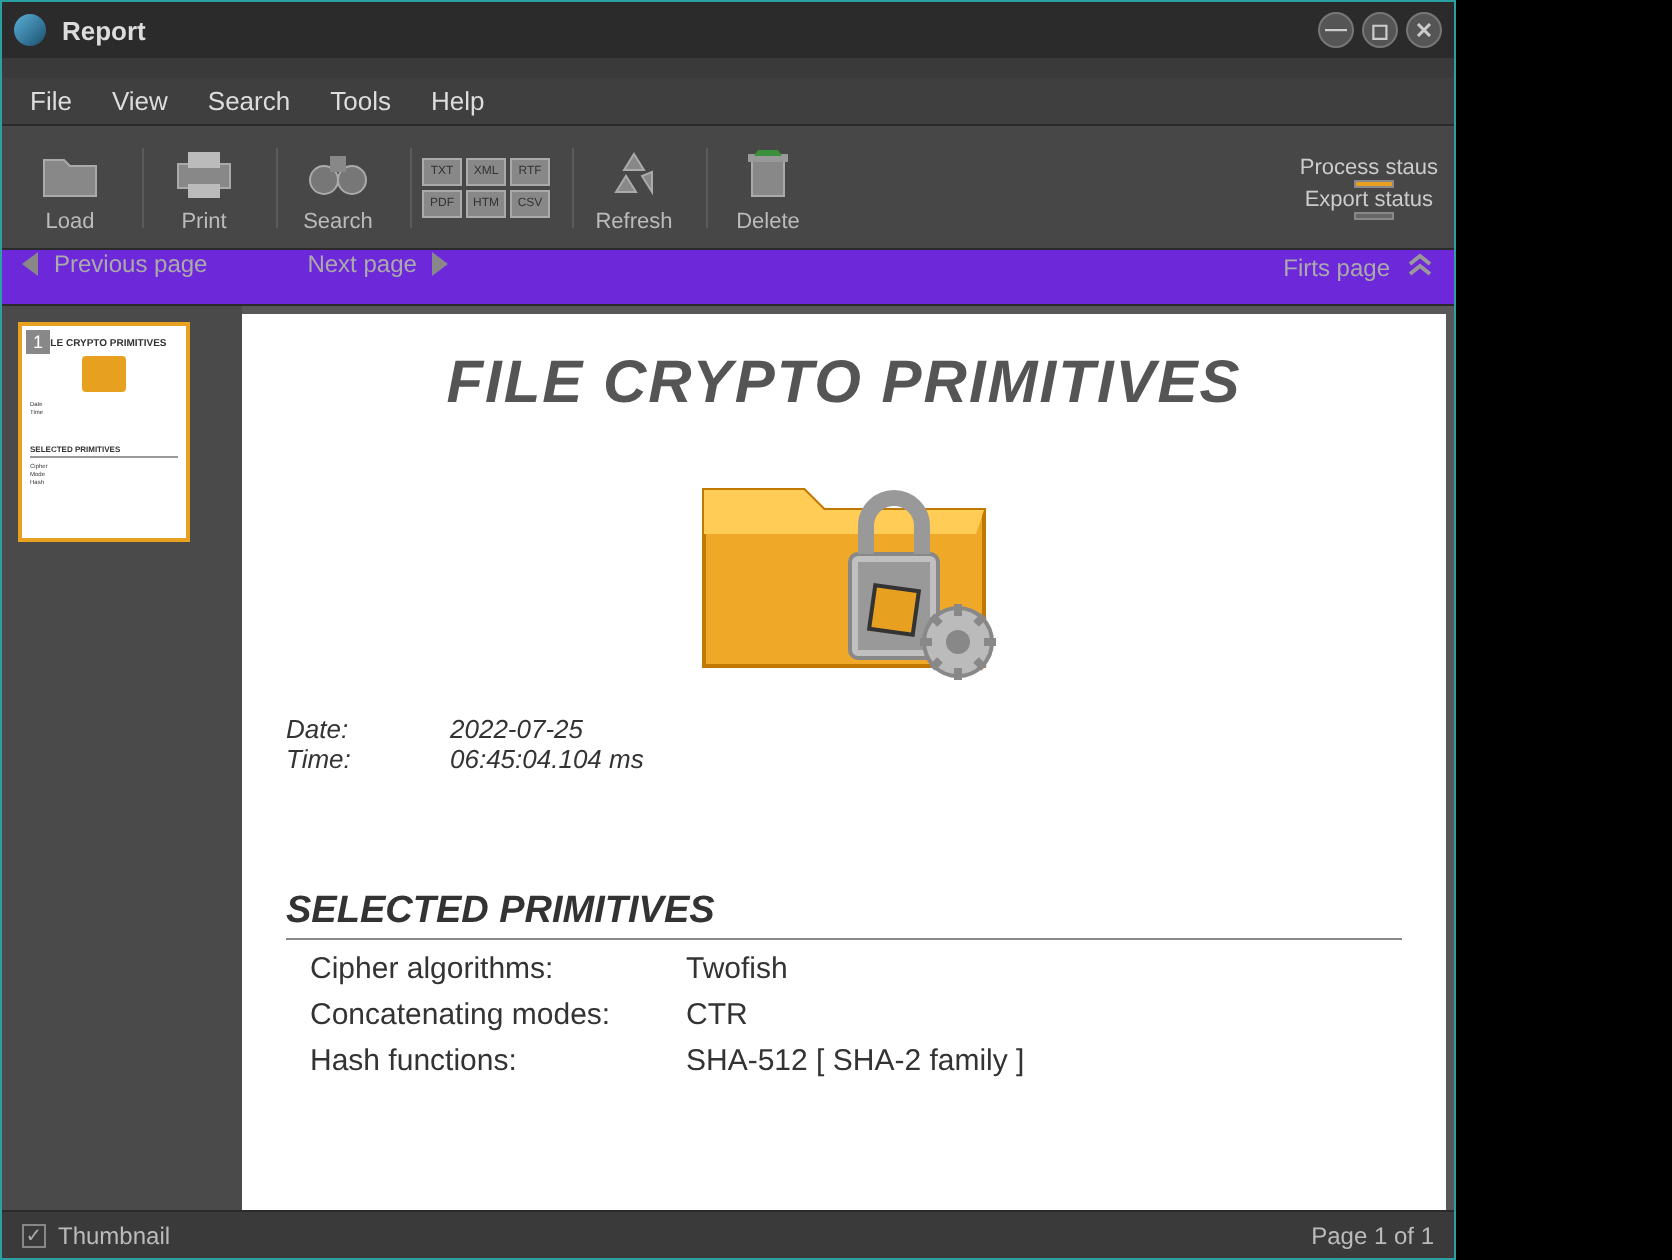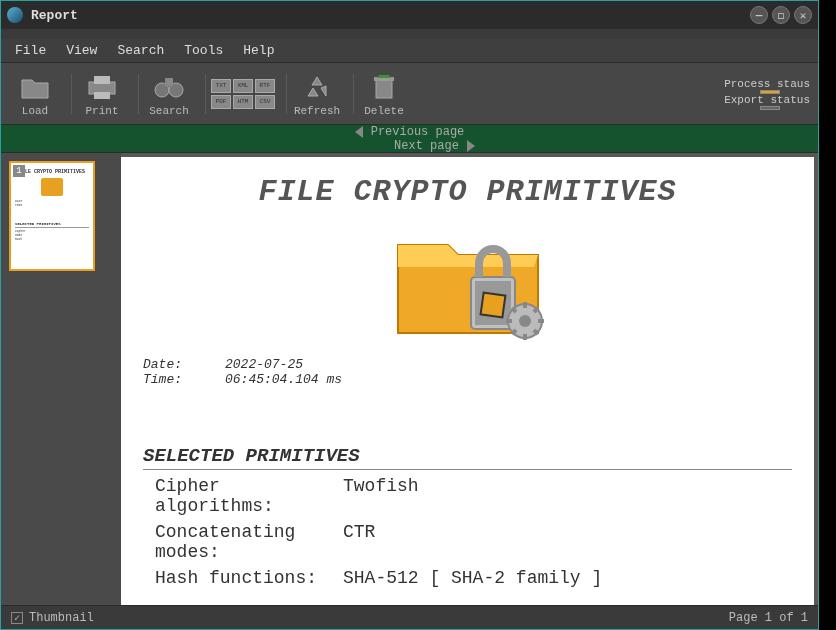--- a/index.html
+++ b/index.html
@@ -4,27 +4,26 @@
 <style>
   * { box-sizing: border-box; margin: 0; padding: 0; }
   body {
     font-family: Arial, sans-serif;
     background: #000;
     width: 836px;
     height: 630px;
     overflow: hidden;
   }
   .window {
-    width: 819px;
+    width: 728px;
     height: 630px;
     background: #3a3a3a;
     border: 1px solid #2aa0a0;
     display: flex;
     flex-direction: column;
-    font-family: Liberation Mono, monospace;
   }
   .titlebar {
     height: 28px;
     background: #2b2b2b;
     display: flex;
     align-items: center;
     padding: 0 6px;
     color: #ddd;
     font-size: 13px;
     font-weight: bold;
@@ -97,28 +96,27 @@
   .ftbox { background:#888; border:1px solid #aaa; font-size:6px; color:#333; text-align:center; line-height:12px; }
   .status-panel {
     margin-left:auto;
     font-size:11px;
     color:#ccc;
   }
   .status-panel .row { display:flex; align-items:center; justify-content:flex-end; height:16px;flex-direction:column;}
   .status-box { width:20px; height:10px; margin-left:6px; border:1px solid #888; }
   .navbar {
     height: 28px;
-    background: #14532d;
+    background: #6d28d9;
     border-bottom: 1px solid #2a2a2a;
     display: flex;
-    align-items: center;
+    align-items: flex-start;
     padding: 0 10px;
     color: #aaa;
     font-size: 12px;
-    flex-direction: column;
   }
   .nav-group { display:flex; align-items:center; cursor:pointer; }
   .nav-arrow { width:0; height:0; border-top:6px solid transparent; border-bottom:6px solid transparent; }
   .content {
     flex:1;
     display:flex;
     background:#555;
     overflow:hidden;
   }
   .thumbnails {
@@ -171,21 +169,21 @@
   .meta-row .lbl { width:50px; }
   .section-h {
     font-size:19px;
     font-weight:bold;
     font-style:italic;
     color:#333;
     margin-top:58px;
     border-bottom:1px solid #888;
     padding-bottom:2px;
   }
-  .prim-row { display:flex; font-size:18px; margin-top:6px; padding-left:12px; }
+  .prim-row { display:flex; font-size:15px; margin-top:6px; padding-left:12px; }
   .prim-row .plbl { width:188px; }
   .statusbar {
     height:24px;
     background:#3a3a3a;
     border-top:1px solid #2a2a2a;
     display:flex;
     align-items:center;
     padding:0 10px;
     color:#bbb;
     font-size:12px;

